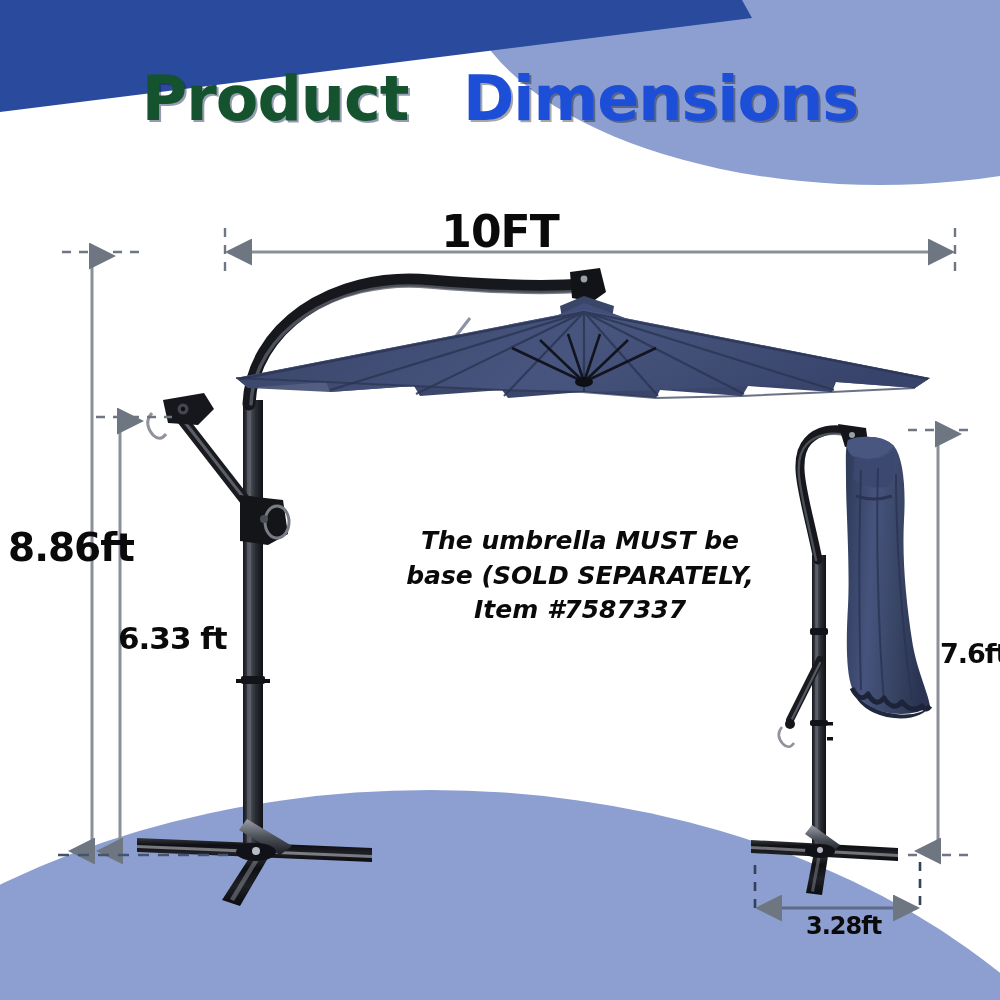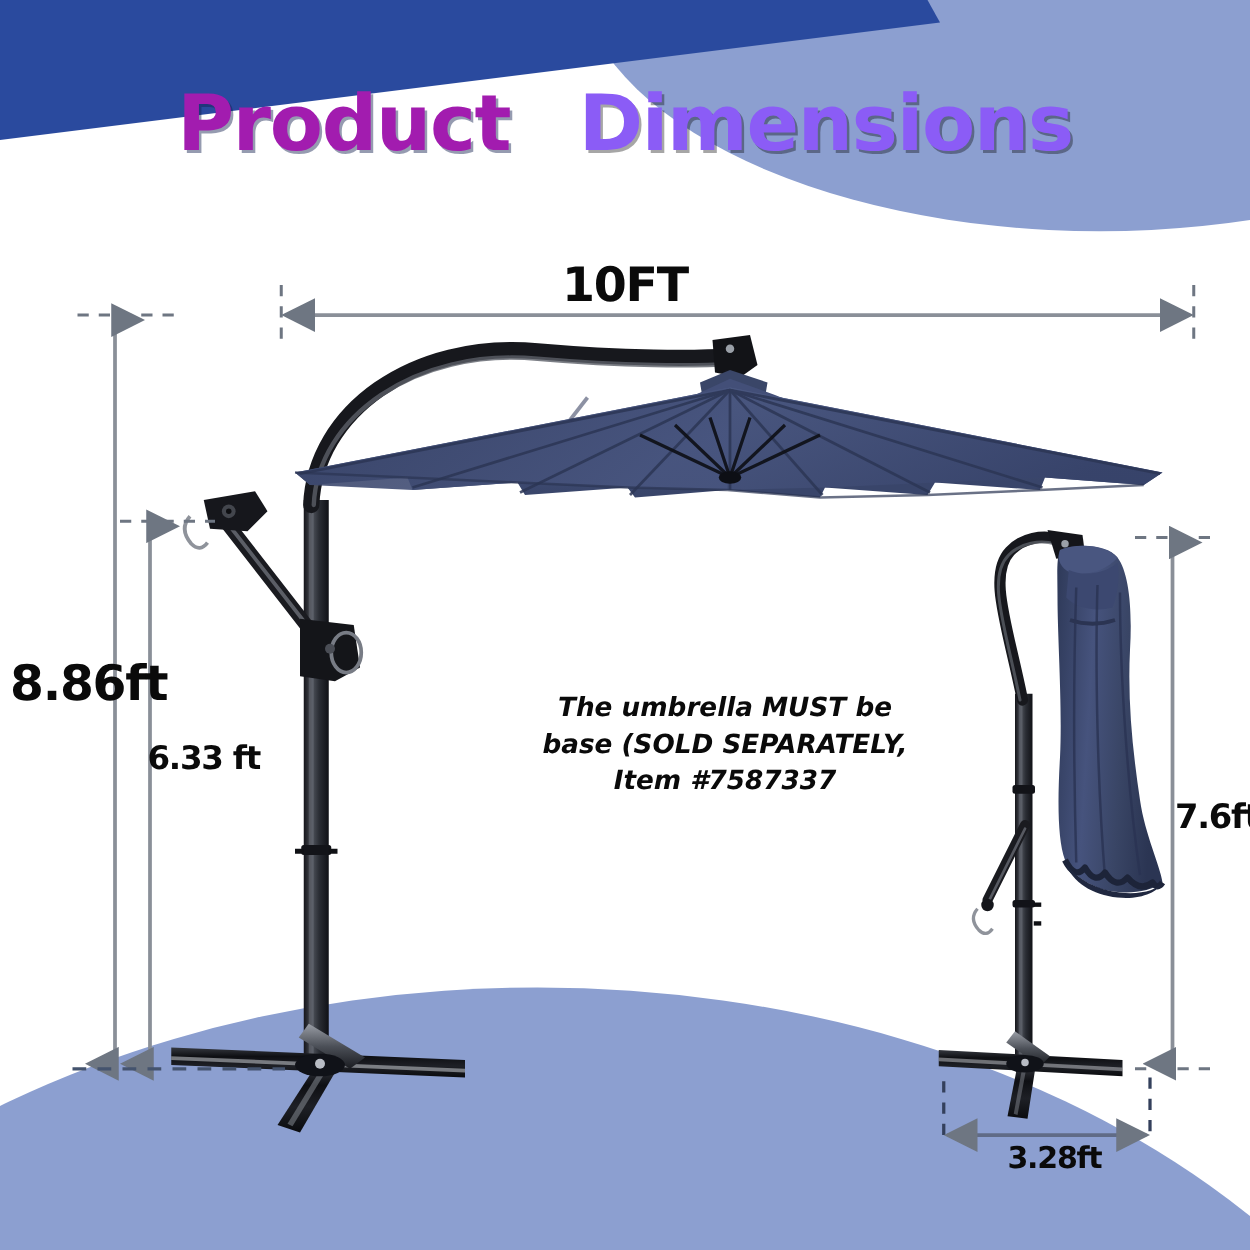--- a/index.html
+++ b/index.html
@@ -10,39 +10,39 @@
   .bg-layer{position:absolute;inset:0;overflow:hidden;pointer-events:none;}
   .bg-svg{position:absolute;left:0;top:0;width:1000px;height:1000px;}
 
   
   #title{
     position:absolute;left:0;top:68px;width:1000px;text-align:center;
     font-family:"DejaVu Sans", sans-serif;
     font-weight:bold;font-size:62px;letter-spacing:-1px;line-height:1;
     white-space:nowrap;
   }
-  #title .w1{color:#a21caf;text-shadow:2px 2px 0 rgba(20,34,80,.45);}
-  #title .w2{color:#8b5cf6;text-shadow:2px 2px 0 rgba(0,0,0,.35);margin-left:34px;}
+  #title .w1{color:#14532d;text-shadow:2px 2px 0 rgba(20,34,80,.45);}
+  #title .w2{color:#1d4ed8;text-shadow:2px 2px 0 rgba(0,0,0,.35);margin-left:34px;}
 
   
   .dim-label{
     position:absolute;color:#0a0a0a;font-family:"DejaVu Sans", sans-serif;
     font-weight:bold;white-space:nowrap;
   }
-  #label-10ft{left:0;top:206px;width:1000px;text-align:center;font-size:38px;letter-spacing:-1px;}
+  #label-10ft{left:0;top:206px;width:1000px;text-align:center;font-size:44px;letter-spacing:-1px;}
   #label-886{left:8px;top:525px;font-size:39px;letter-spacing:-1px;}
-  #label-633{left:118px;top:592px;font-size:26px;letter-spacing:-1px;}
+  #label-633{left:118px;top:620px;font-size:31px;letter-spacing:-1px;}
   #label-76{left:940px;top:638px;font-size:27px;letter-spacing:-1px;}
   #label-328{left:806px;top:912px;font-size:24px;letter-spacing:-1px;}
 
   
   #note{
     position:absolute;left:360px;top:524px;width:440px;text-align:center;
     font-family:"DejaVu Sans", sans-serif;
-    font-style:italic;font-weight:bold;font-size:21px;line-height:1.38;color:#0a0a0a;margin-top:28px;
+    font-style:italic;font-weight:bold;font-size:25px;line-height:1.38;color:#0a0a0a;
   }
   #note div{white-space:nowrap;}
 
   
   .art{position:absolute;left:0;top:0;width:1000px;height:1000px;}
   
   .dims{position:absolute;left:0;top:0;width:1000px;height:1000px;}
 </style>
 </head>
 <body>

